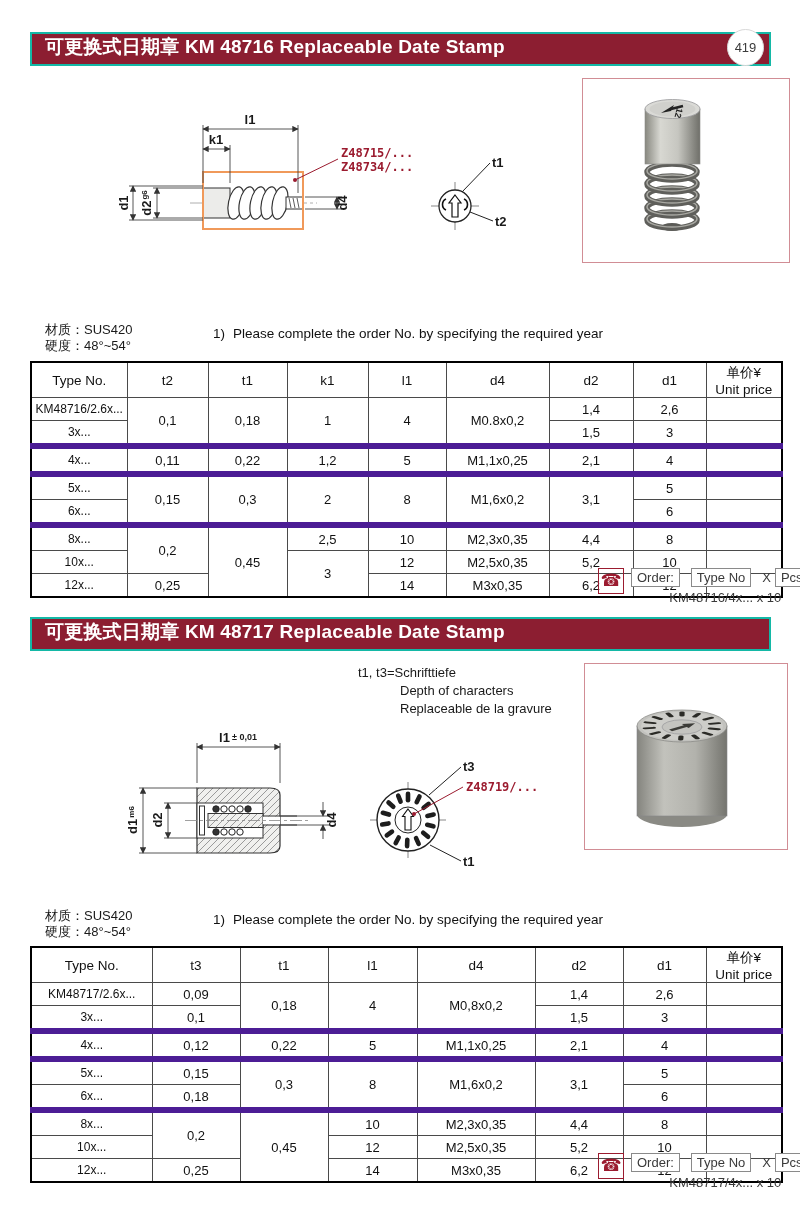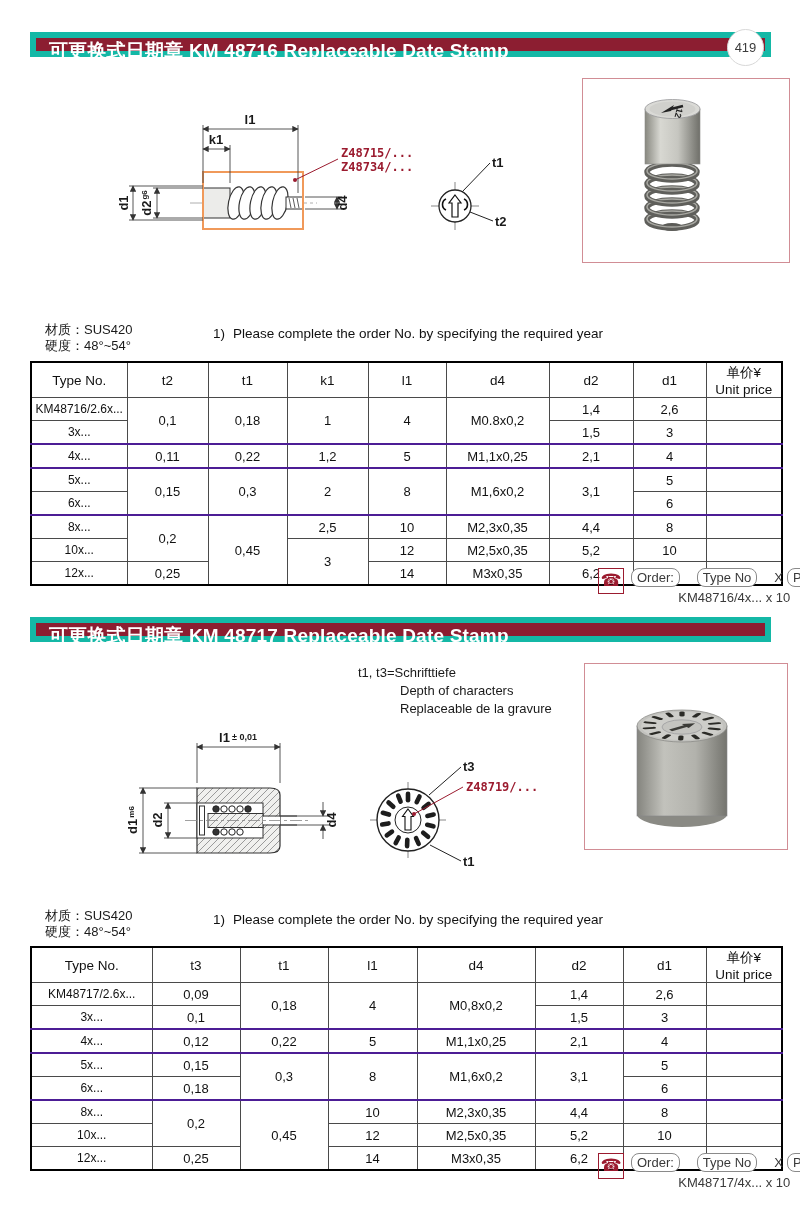--- a/index.html
+++ b/index.html
@@ -1,43 +1,43 @@
 <!DOCTYPE html>
 <html><head>
 <meta charset="utf-8">
 <style>
   html,body{margin:0;padding:0;background:#ffffff;}
   .page{position:relative;width:800px;height:1225px;background:#fff;overflow:hidden;
         font-family:"Liberation Sans",sans-serif;color:#111;}
-  .band{position:absolute;left:30px;width:741px;height:25px;background:#8c1e31;
-        border:6px solid #14b8a6;box-sizing:border-box;color:#fff;font-weight:bold;
+  .band{position:absolute;left:30px;width:741px;height:34px;background:#8c1e31;
+        border:2px solid #14b8a6;box-sizing:border-box;color:#fff;font-weight:bold;
         font-size:19px;line-height:26px;padding-left:13px;letter-spacing:.2px;}
   .page-circle{position:absolute;left:727px;top:29px;width:37px;height:37px;background:#fff;
         border:1px solid #d8d8d8;border-radius:50%;box-sizing:border-box;text-align:center;
         line-height:35px;font-size:13px;color:#3c3c3c;z-index:5;}
   .photo-box{position:absolute;border:1px solid #d18d95;background:#fff;}
   .spec{position:absolute;font-size:13px;line-height:16px;color:#1a1a1a;}
   .note{position:absolute;font-size:13.5px;color:#111;}
   .note .n{margin-right:8px;}
   table.spec-table{position:absolute;left:30px;border-collapse:collapse;table-layout:fixed;
         width:751px;font-size:13px;color:#111;border:2px solid #000;}
   .spec-table th,.spec-table td{border:1px solid #4a4a4a;text-align:center;vertical-align:middle;
         padding:0;height:22px;overflow:hidden;white-space:pre-line;}
   .spec-table thead th{height:34px;font-weight:normal;font-size:13.5px;border-bottom:1px solid #4a4a4a;}
-  .spec-table tr.gs td{border-top:2px solid #4c1d95;}
+  .spec-table tr.gs td{border-top:6px solid #4c1d95;}
   .spec-table td:first-child{font-size:12px;}
   .ann{position:absolute;font-size:13px;line-height:18px;color:#1a1a1a;}
   .ann .ind{padding-left:42px;}
   .order{position:absolute;display:flex;align-items:flex-start;}
   .phone-box{width:26px;height:26px;border:1.5px solid #9b1b2f;box-sizing:border-box;
         color:#9b1b2f;font-size:17px;line-height:23px;text-align:center;margin-right:7px;}
   .order-lines{display:flex;flex-direction:column;}
   .chips{display:flex;align-items:center;font-size:13px;color:#3a3a3a;}
-  .chip{border:1.5px solid #8a8a8a;border-radius:8px;padding:0 5px;line-height:17px;
-        background:#fff;margin-right:17px;white-space:nowrap;}
+  .chip{border:1.5px solid #8a8a8a;border-radius:0;padding:0 5px;line-height:17px;
+        background:#fff;margin-right:11px;white-space:nowrap;}
   .mult{margin:0 4px 0 0;}
   .example{font-size:13px;color:#3a3a3a;margin-top:3px;text-align:center;white-space:nowrap;}
   svg text{font-family:"Liberation Sans",sans-serif;}
   .dimtxt{font-weight:bold;font-size:13px;fill:#1a1a1a;}
   .reftxt{font-family:"DejaVu Sans Mono",monospace;font-weight:bold;font-size:12px;fill:#9b1b2f;}
 </style>
 </head>
 <body>
 
 <div class="page">

